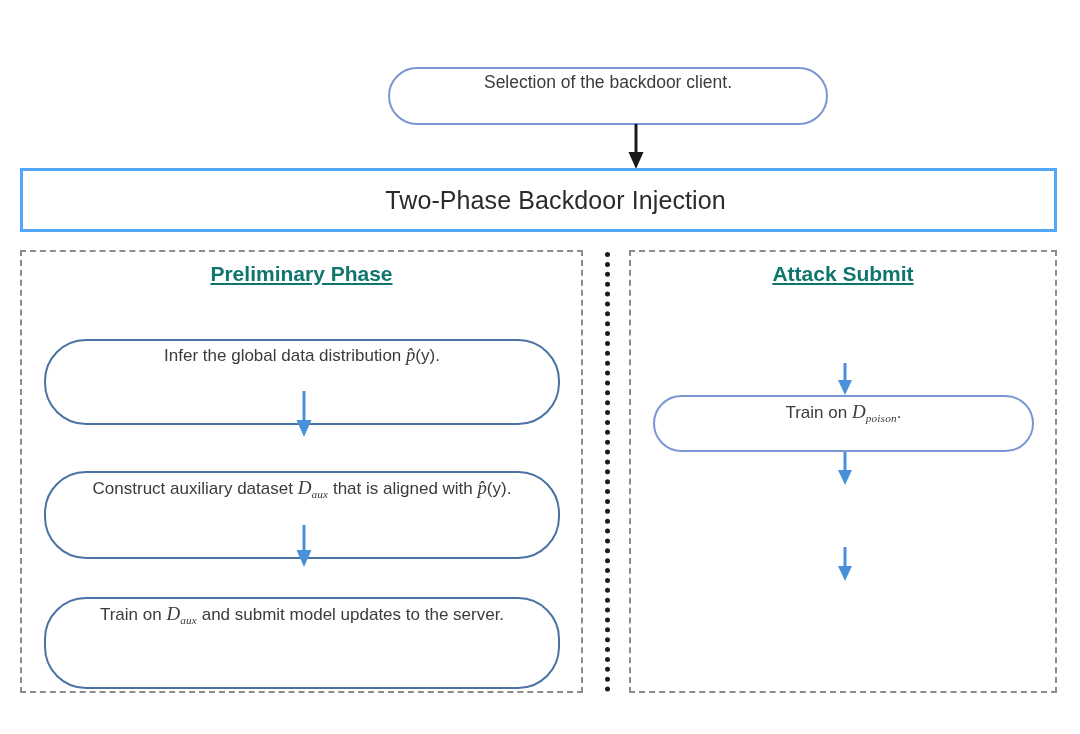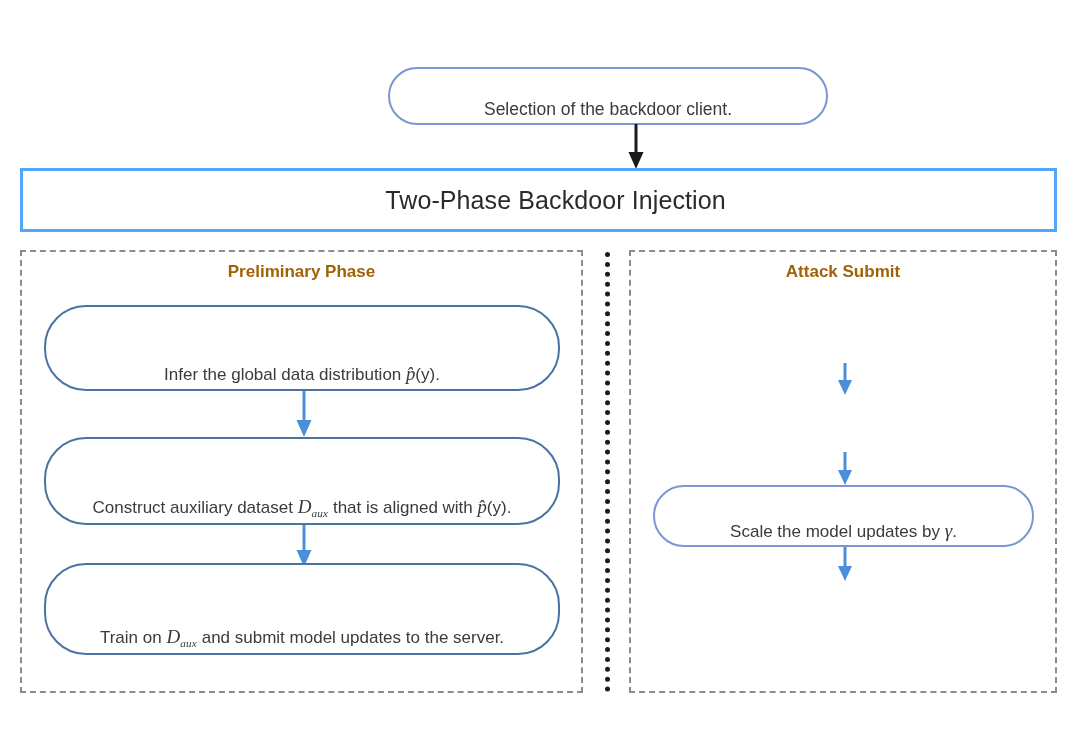--- a/index.html
+++ b/index.html
@@ -20,21 +20,21 @@
     position: absolute;
     inset: 0;
   }
 
   
   .node {
     position: absolute;
     box-sizing: border-box;
     background: #ffffff;
     display: flex;
-    align-items: flex-end;
+    align-items: flex-start;
     justify-content: center;
     text-align: center;
     line-height: 1.32;
     padding: 2px 14px;
   }
   .node .node-text {
     display: block;
     width: 100%;
   }
 
@@ -43,20 +43,21 @@
     border-radius: 32px;
     font-size: 17.5px;
     color: #3b3b3b;
   }
 
   .node-left {
     border: 2px solid #4a72a3;
     border-radius: 42px;
     font-size: 17px;
     color: #3b3b3b;
+    margin-top: 34px;
   }
 
   .node-right {
     border: 2px solid #7a96d4;
     border-radius: 36px;
     font-size: 17px;
     color: #3b3b3b;
   }
 
   
@@ -77,23 +78,24 @@
   
   .phase-box {
     position: absolute;
     box-sizing: border-box;
     border: 2px dashed #8c8c8c;
     background: transparent;
   }
   .phase-title {
     position: absolute;
     text-align: center;
-    font-size: 17px;
+    font-size: 21px;
     font-weight: bold;
-    color: #a16207;
+    color: #0f766e;
+    text-decoration: underline;
   }
 
   
   .divider {
     position: absolute;
     border-left: 5px dotted #1c1c1c;
   }
 
   
   .arrow {
@@ -182,31 +184,31 @@
   <div class="phase-title" style="left:629px; top:262px; width:428px;">Attack Submit</div>
 
 
   <div class="arrow" style="left:835px; top:363px;">
     <svg width="20" height="32" viewBox="0 0 20 32">
       <line x1="10" y1="0" x2="10" y2="20" stroke="#4a90d9" stroke-width="3"></line>
       <polygon points="10,32 3,17 17,17" fill="#4a90d9"></polygon>
     </svg>
   </div>
 
+  <div class="node node-right" style="left:653px; top:395px; width:381px; height:57px;">
+    <span class="node-text">Train on <span class="mathvar">D</span><span class="sub">poison</span>.</span>
+  </div>
 
   <div class="arrow" style="left:835px; top:452px;">
     <svg width="20" height="33" viewBox="0 0 20 33">
       <line x1="10" y1="0" x2="10" y2="21" stroke="#4a90d9" stroke-width="3"></line>
       <polygon points="10,33 3,18 17,18" fill="#4a90d9"></polygon>
     </svg>
   </div>
 
-  <div class="node node-right" style="left:653px; top:485px; width:381px; height:62px;">
-    <span class="node-text">Scale the model updates by <span class="gamma">γ</span>.</span>
-  </div>
 
   <div class="arrow" style="left:835px; top:547px;">
     <svg width="20" height="34" viewBox="0 0 20 34">
       <line x1="10" y1="0" x2="10" y2="22" stroke="#4a90d9" stroke-width="3"></line>
       <polygon points="10,34 3,19 17,19" fill="#4a90d9"></polygon>
     </svg>
   </div>
 
 
 </div>

